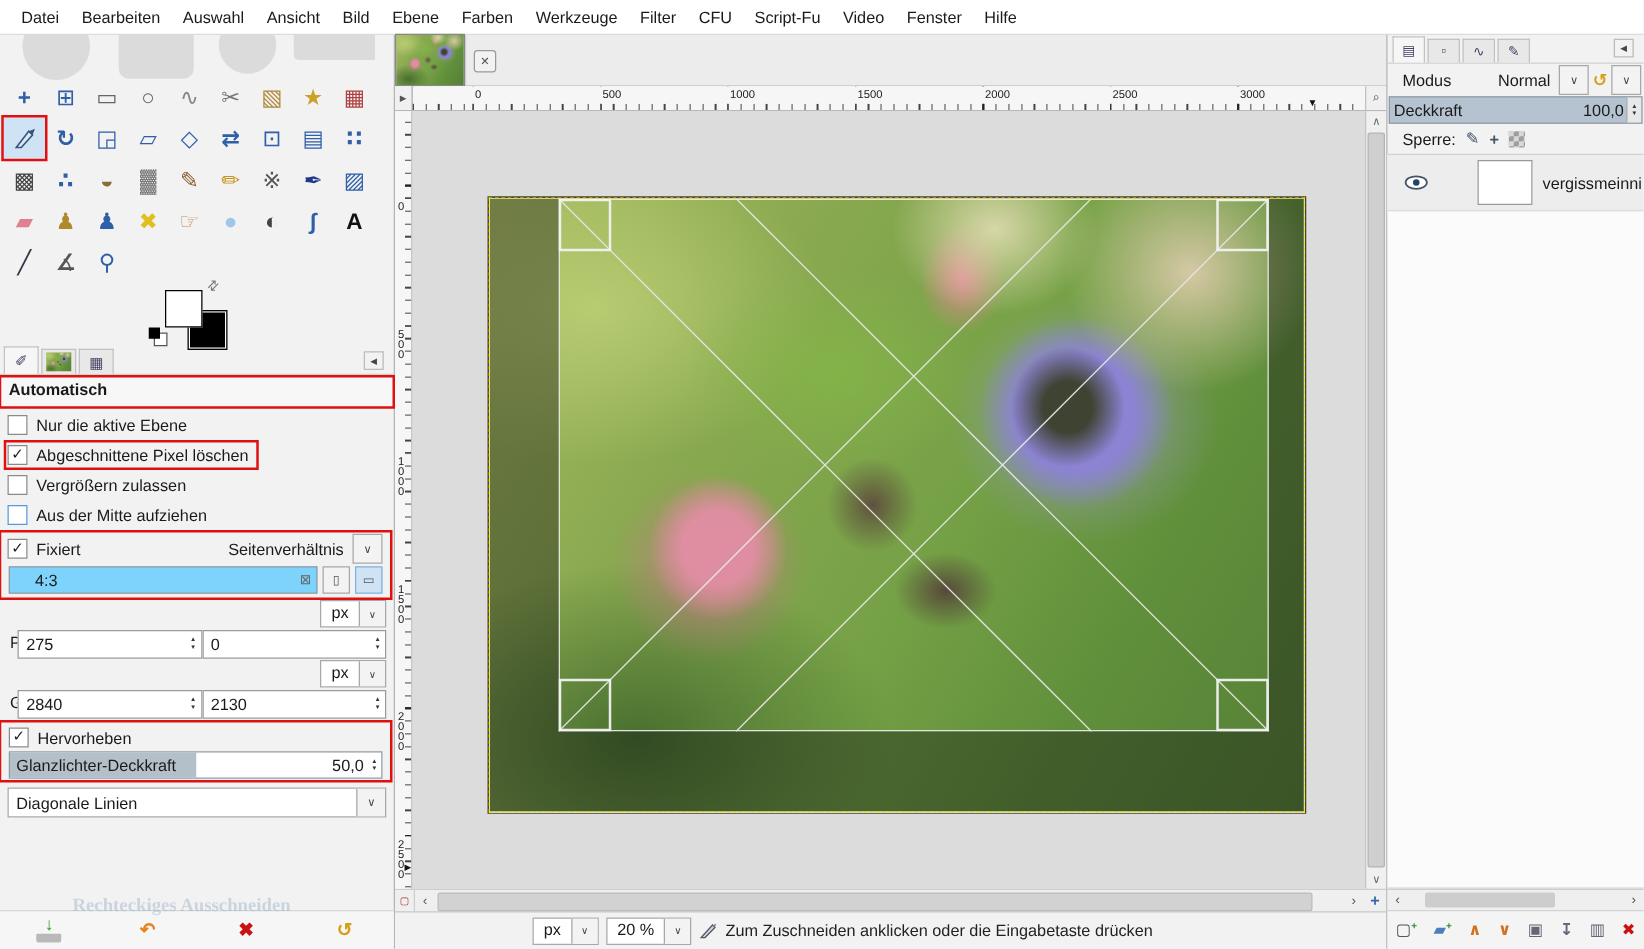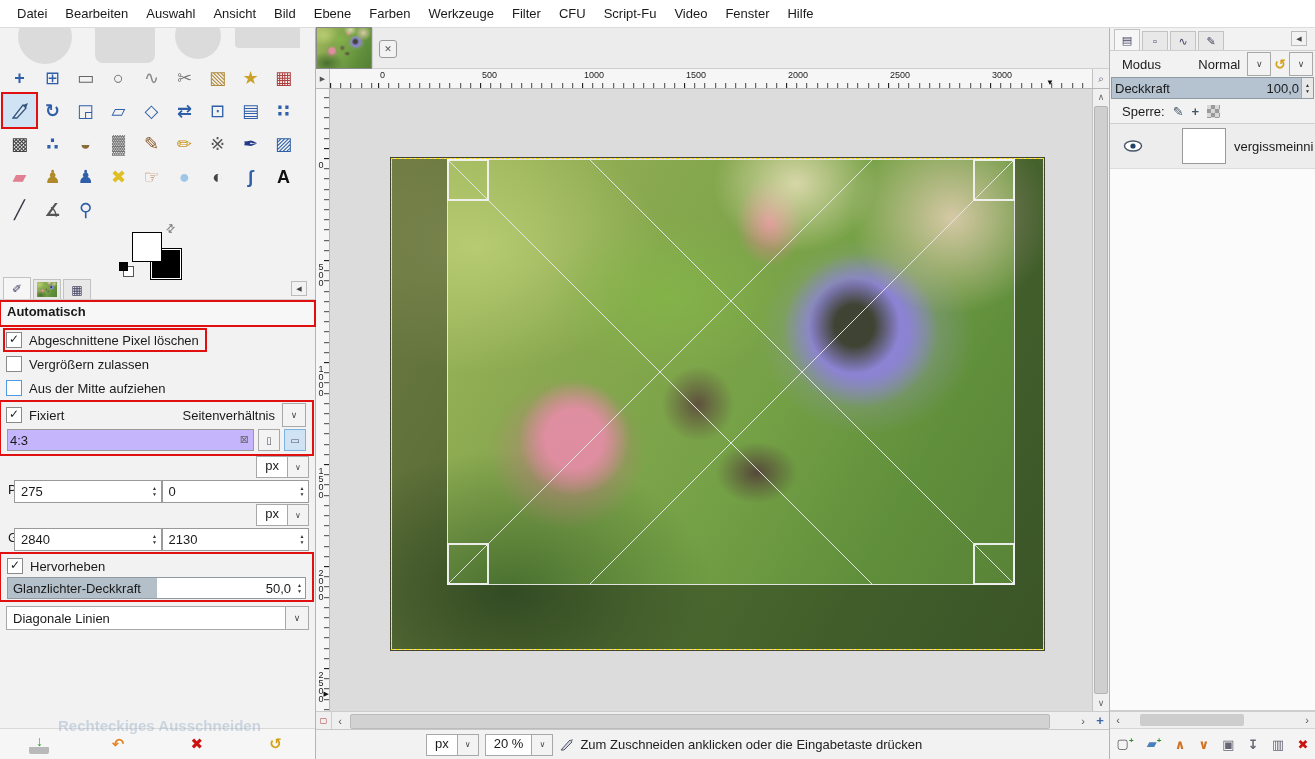--- a/index.html
+++ b/index.html
@@ -36,42 +36,42 @@
   .cbwrap{display:inline-flex;align-items:center;gap:7px;padding:2px 6px 2px 1px;}
   .cbwrap.anno{outline:2px solid #e01010;}
   .cb{width:14px;height:14px;border:1px solid #8a8a8a;background:#fff;display:flex;align-items:center;justify-content:center;font-size:12px;flex:none;}
   .cb.focus{border-color:#5599dd;}
   .cb .mark{margin-top:-2px;}
   .anno-group{outline:2px solid #e01010;margin:2px 3px 2px 1px;padding:1px 0;}
   .fix-row{height:24px;display:flex;align-items:center;padding:0 6px 0 5px;gap:7px;}
   .fix-spring{flex:1;}
   .dd-chevron{width:22px;height:22px;border:1px solid #a8a8a8;background:#f3f3f3;display:flex;align-items:center;justify-content:center;font-size:9px;color:#444;flex:none;}
   .ratio-row{height:26px;display:flex;align-items:center;padding:0 6px;gap:4px;}
-  .text-field{flex:1;height:20px;border:1px solid #9a9a9a;background:#c4b5fd;display:flex;align-items:center;padding-left:2px;position:relative;}
+  .text-field{flex:1;height:20px;border:1px solid #9a9a9a;background:#7dd3fc;display:flex;align-items:center;padding-left:20px;position:relative;}
   .clear-icon{position:absolute;right:4px;top:3px;font-size:11px;color:#666;}
   .mini-btn{width:20px;height:20px;border:1px solid #a8a8a8;background:#f3f3f3;display:flex;align-items:center;justify-content:center;font-size:10px;color:#556;flex:none;}
   .mini-btn.on{background:#cfe3f5;border-color:#7fb2e0;}
   .unit-row{height:22px;display:flex;align-items:center;padding:0 6px 0 8px;}
   .unit-row .lbl{flex:1;margin-top:44px;}
   .unit-dd{display:flex;height:20px;border:1px solid #a8a8a8;background:#fff;}
   .unit-dd .u{padding:1px 8px 0 8px;}
   .unit-dd .c{width:20px;border-left:1px solid #a8a8a8;background:#f3f3f3;display:flex;align-items:center;justify-content:center;font-size:8px;color:#444;}
   .spin-row{height:26px;display:flex;align-items:center;padding:0 6px 0 14px;}
   .spin{flex:1;height:21px;border:1px solid #9a9a9a;background:#fff;display:flex;align-items:center;}
   .spin .val{flex:1;padding-left:6px;}
   .spin .arrows{width:12px;display:flex;flex-direction:column;align-items:center;justify-content:center;font-size:5px;color:#333;line-height:1.2;border-left:0;}
   .slider{height:20px;border:1px solid #8f9aa5;background:#fff;display:flex;align-items:center;position:relative;margin:0 6px;}
   .slider .fill{position:absolute;left:0;top:0;bottom:0;background:#b3bfc9;}
   .slider .slbl{position:relative;padding-left:5px;}
   .slider .sval{position:relative;margin-left:auto;padding-right:3px;}
   .slider .arrows{position:relative;width:11px;display:flex;flex-direction:column;align-items:center;font-size:5px;line-height:1.2;color:#333;}
   .select-box{height:22px;border:1px solid #a8a8a8;background:#fff;display:flex;align-items:center;margin:4px 6px 0 6px;}
   .select-box .t{flex:1;padding-left:6px;}
   .push-btn{height:21px;border:1px solid #a8a8a8;background:#e4e4e4;display:flex;align-items:center;justify-content:center;margin:4px 6px 0 6px;}
-  .opt-actions{height:30px;display:flex;align-items:center;justify-content:space-around;border-top:1px solid #d8d8d8;position:relative;background:#f6f6f6;}
+  .opt-actions{height:30px;display:flex;align-items:center;justify-content:space-around;border-top:1px solid #d8d8d8;position:relative;background:#f6f6f6;font-family:Liberation Serif, serif;}
   .act-btn{width:26px;height:24px;display:flex;align-items:center;justify-content:center;font-size:15px;font-weight:bold;}
   .ghost-text{position:absolute;left:58px;top:-12px;font-size:15px;font-weight:bold;color:#8fa8c4;opacity:.40;pointer-events:none;white-space:nowrap;}
 
   
   .canvas-col{flex:1;display:flex;flex-direction:column;min-width:0;background:#e9e9e9;}
   .tabstrip{height:40px;background:#ececec;border-bottom:1px solid #cfcfcf;display:flex;align-items:stretch;}
   .img-tab{width:56px;background:#fafafa;border-right:1px solid #cfcfcf;display:flex;align-items:center;justify-content:center;}
   .tab-thumb{width:42px;height:32px;border:1px solid #888;}
   .tab-close{width:16px;height:16px;margin:12px 0 0 6px;border:1px solid #9a9a9a;border-radius:3px;background:#f2f2f2;display:flex;align-items:center;justify-content:center;font-size:9px;color:#555;}
   .ruler-row{height:19px;display:flex;background:#f6f6f6;border-bottom:1px solid #b8b8b8;}
@@ -323,20 +323,26 @@
         <div class="opt-tab sel">✐</div>
           <div class="opt-tab">
             <div class="flower-art" style="width: 20px; height: 15px;"></div>
           </div>
           <div class="opt-tab">▦</div>
           <div class="collapse-btn">◀</div>
       </div>
       <div class="opt-title">Automatisch</div>
       <div id="optchecks">
           <div class="opt-row">
+            <span class="cbwrap">
+              <span class="cb"></span>
+              <span>Nur die aktive Ebene</span>
+            </span>
+          </div>
+          <div class="opt-row">
             <span class="cbwrap anno">
               <span class="cb">
                 <span class="mark">✓</span>
               </span>
               <span>Abgeschnittene Pixel löschen</span>
             </span>
           </div>
           <div class="opt-row">
             <span class="cbwrap">
               <span class="cb"></span>

